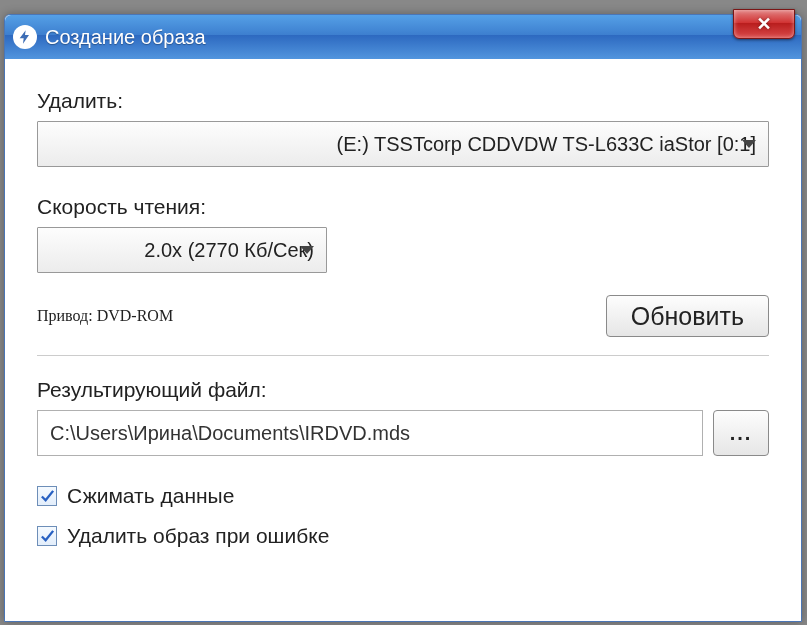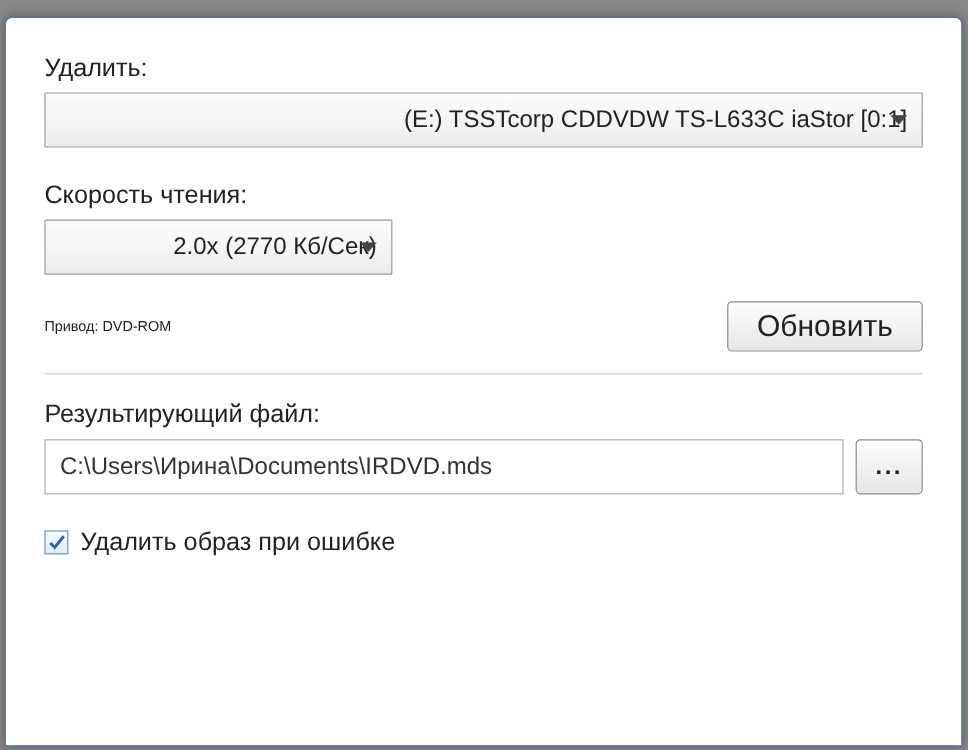--- a/index.html
+++ b/index.html
@@ -99,21 +99,21 @@
   border-left:7px solid transparent;
   border-right:7px solid transparent;
   border-top:8px solid #444;
 }
 .row-info {
   display:flex;
   align-items:center;
   justify-content:space-between;
   margin-bottom:18px;
 }
-.row-info .info-text { font-size:12px; }
+.row-info .info-text { font-size:16px;font-family:Liberation Serif, serif; }
 .btn {
   height:42px;
   padding:0 24px;
   border:1px solid #8a8a8a;
   background: linear-gradient(to bottom,#fdfdfd,#e6e6e6);
   border-radius:4px;
   font-size:25px;
   cursor:pointer;
   display:flex; align-items:center; justify-content:center;
 }
@@ -161,20 +161,31 @@
   margin-right:10px;
   display:flex;align-items:center;justify-content:center;
   cursor:pointer;
 }
 .checkbox svg { width:15px;height:15px; }
 </style>
 </head>
 <body>
 
 <div class="window">
+  <div class="titlebar">
+    <div class="app-icon">
+      <svg viewBox="0 0 24 24" width="16" height="16">
+          <path d="M13 2 L4 14 h6 l-1 8 9-13 h-6 z" fill="#3d6db5"></path>
+        </svg>
+    </div>
+    <div class="title">Создание образа</div>
+    <div class="close-btn">
+      <span>✕</span>
+    </div>
+  </div>
 
   <div class="body">
 
     <div class="label">Удалить:</div>
     <div class="dropdown">
       <span>(E:) TSSTcorp CDDVDW TS-L633C iaStor [0:1]</span>
       <span class="arrow"></span>
     </div>
 
     <div class="label">Скорость чтения:</div>
@@ -193,24 +204,32 @@
     <hr class="hr">
 
     <div class="label">Результирующий файл:</div>
     <div class="file-row">
       <input type="text" class="text-input" value="C:\Users\Ирина\Documents\IRDVD.mds" style="">
       <div class="browse-btn">
         <span>...</span>
       </div>
     </div>
 
-
     <div class="checkbox-row">
       <div class="checkbox">
         <svg viewBox="0 0 16 16">
             <path d="M2 8 l4 4 8-10" stroke="#2760c2" stroke-width="2.5" fill="none"></path>
           </svg>
       </div>
+      <span>Сжимать данные</span>
+    </div>
+
+    <div class="checkbox-row">
+      <div class="checkbox">
+        <svg viewBox="0 0 16 16">
+            <path d="M2 8 l4 4 8-10" stroke="#2760c2" stroke-width="2.5" fill="none"></path>
+          </svg>
+      </div>
       <span>Удалить образ при ошибке</span>
     </div>
 
   </div>
 </div>
 
 </body></html>

